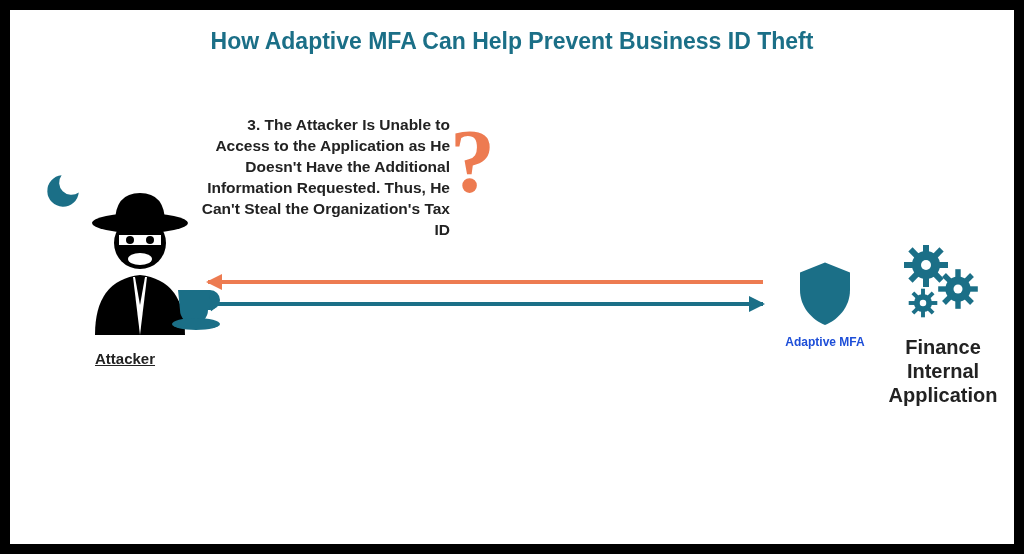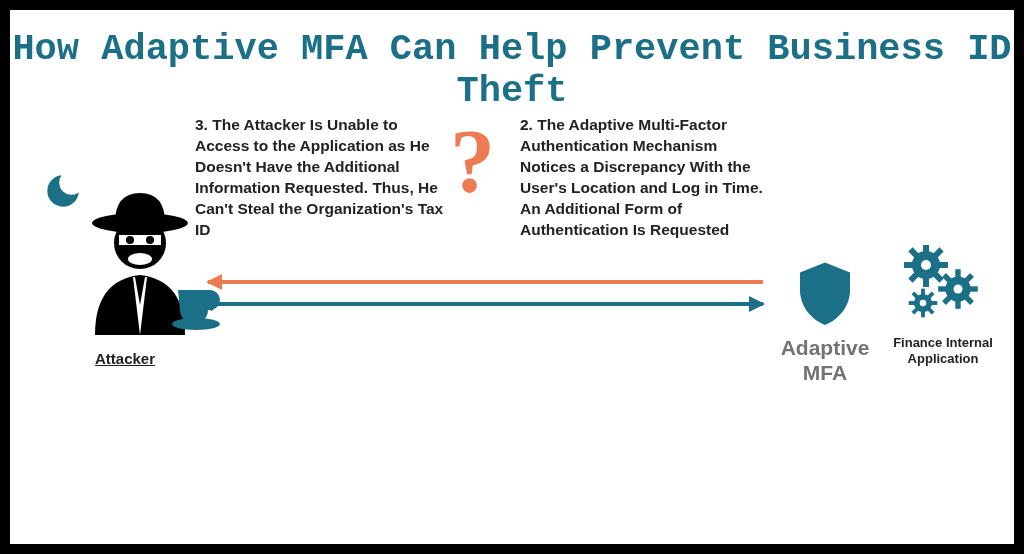--- a/index.html
+++ b/index.html
@@ -17,23 +17,22 @@
     width: 1024px; height: 554px;
     border: 10px solid #000;
     background: #fff;
   }
   .title {
     position: absolute;
     top: 18px;
     left: 0; right: 0;
     text-align: center;
     color: #1b6f87;
-    font-size: 37px;
-    font-weight: bold;
-    font-family: Liberation Mono, monospace;
+    font-size: 23px;
+    font-weight: bold;
   }
   .attacker-group {
     position: absolute;
     left: 45px;
     top: 175px;
     width: 170px;
     text-align: center;
   }
   .moon {
     position: absolute;
@@ -56,34 +55,34 @@
     text-decoration: underline;
   }
   .mfa-group {
     position: absolute;
     left: 760px; top: 250px;
     width: 110px;
     text-align: center;
   }
   .mfa-label {
     font-weight: bold;
-    font-size: 21px;
-    color: #737373;
+    font-size: 12px;
+    color: #1d4ed8;
     margin-top: 6px;
     line-height: 1.2;
   }
   .app-group {
     position: absolute;
     left: 873px; top: 235px;
     width: 120px;
     text-align: center;
   }
   .app-label {
     font-weight: bold;
-    font-size: 13px;
+    font-size: 20px;
     color: #222;
     margin-top: 6px;
     line-height: 1.2;
   }
   .arrow {
     position: absolute;
     height: 0;
   }
   .arrow-teal {
     left: 198px; top: 292px;
@@ -117,21 +116,21 @@
     color: #ed7b51;
     font-size: 90px;
     font-weight: bold;
     font-family: Georgia, 'Times New Roman', serif;
   }
   .step {
     position: absolute;
     font-weight: bold;
     font-size: 15.5px;
     color: #222;
-    text-align: left;
+    text-align: right;
     line-height: 1.35;
   }
   .step1 { left: 338px; top: 318px; width: 280px; }
   .step2 { left: 510px; top: 105px; width: 255px; }
   .step3 { left: 185px; top: 105px; width: 255px; }
 </style>
 </head>
 <body>
 
 <div class="frame">
@@ -230,16 +229,15 @@
             <use href="#t3" transform="rotate(270)"></use>
             <use href="#t3" transform="rotate(315)"></use>
             <circle r="5" fill="#fff"></circle>
           </g>
         </g>
       </svg>
     </div>
     <div class="app-label">Finance Internal Application</div>
   </div>
 
-  <div class="step step2">2. The Adaptive Multi-Factor Authentication Mechanism Notices a Discrepancy With the User's Location and Log in Time. An Additional Form of Authentication Is Requested</div>
   <div class="step step3">3. The Attacker Is Unable to Access to the Application as He Doesn't Have the Additional Information Requested. Thus, He Can't Steal the Organization's Tax ID</div>
 
 </div>
 
 </body></html>

